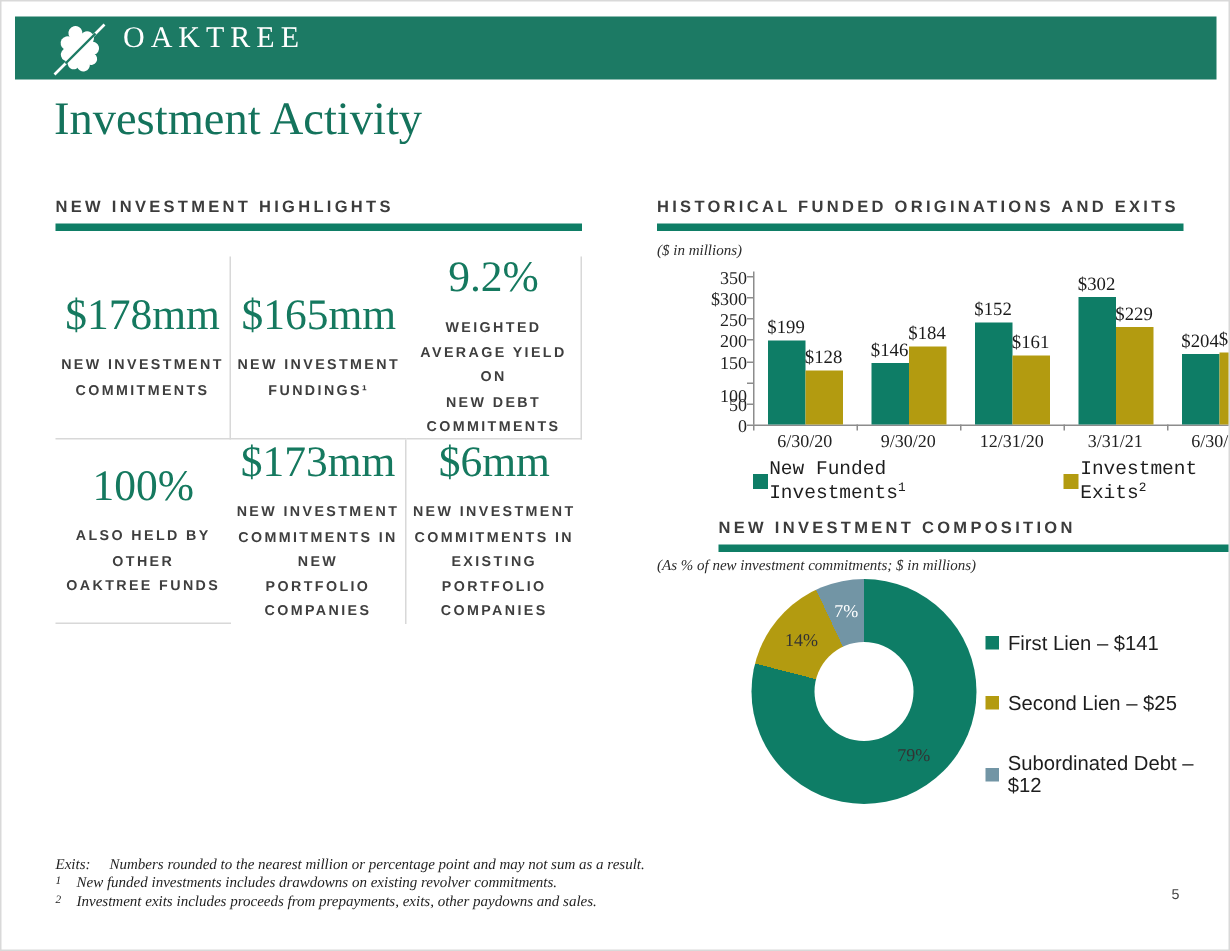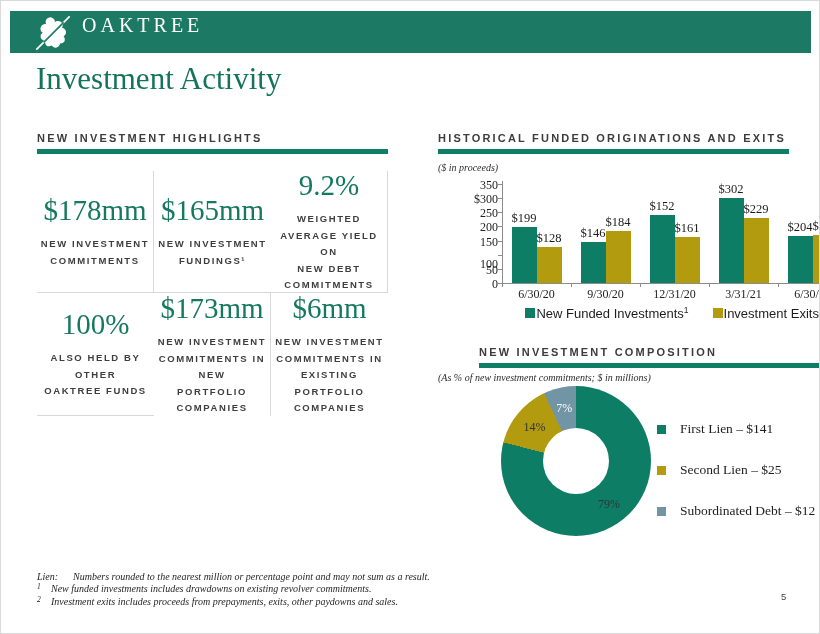--- a/index.html
+++ b/index.html
@@ -50,30 +50,30 @@
   }
   
   .barchart { position:absolute; left:436px; top:178px; width:382px; height:150px;margin-left:31px; }
   .axis { position:absolute; background:#8c8c8c; }
   .ylab, .xlab, .tick, .bar, .bval, .bar-legend { position:absolute; }
   .ylab { width:30px; left:0; text-align:right; font-family:"Liberation Serif",serif; font-size:12px; color:#222; }
   .tick { background:#8c8c8c; }
   .xlab { text-align:center; font-family:"Liberation Serif",serif; font-size:12px; color:#222; }
   .bval { text-align:center; font-family:"Liberation Serif",serif; font-size:12.5px; color:#1b1b1b; white-space:nowrap; }
   .bar-legend { display:flex; justify-content:center; gap:24px; }
-  .leg-item { display:flex; align-items:center; gap:1px; font-family:Liberation Sans, sans-serif; font-size:13px; color:#1d1d1d; }
+  .leg-item { display:flex; align-items:center; gap:1px; font-family:Liberation Mono, monospace; font-size:13px; color:#1d1d1d; }
   .swatch { width:10px; height:10px; display:inline-block; }
   .leg-item sup, .pie-item sup { font-size:8.5px; }
   
   .donut-wrap { position:absolute; left:500px; top:385px; width:150px; height:150px; }
   .donut { position:absolute; inset:0; border-radius:50%; }
   .donut-hole { position:absolute; left:50%; top:50%; width:66px; height:66px; transform:translate(-50%,-50%); background:#fff; border-radius:50%; }
   .slice-label { position:absolute; transform:translate(-50%,-50%); font-family:"Liberation Serif",serif; font-size:12px; }
   .pie-legend { position:absolute; left:656px; top:420px; display:flex; flex-direction:column; gap:25px; }
-  .pie-item { display:flex; align-items:center; gap:14px; font-family:Liberation Serif, serif; font-size:13.5px; color:#1d1d1d; }
+  .pie-item { display:flex; align-items:center; gap:6px; font-family:Liberation Sans, sans-serif; font-size:13.5px; color:#1d1d1d; }
   .pie-item .swatch { width:9px; height:9px; }
   
   .notes { position:absolute; left:36px; top:570px; font-family:"Liberation Serif","DejaVu Serif",serif; font-style:italic; font-size:10px; color:#1f1f1f; }
   .note-row { display:flex; line-height:12.4px; }
   .note-marker { flex:0 0 36px; }
   .note-marker.supm { flex:0 0 14px; font-size:7.5px; }
   .note-marker.supm span { position:relative; top:-2px; }
   .pagenum { position:absolute; left:780px; top:590px; font-size:9.5px; color:#444; }
 </style>
 </head>
@@ -139,21 +139,21 @@
         <div class="stat-label">NEW INVESTMENT
 COMMITMENTS IN EXISTING
 PORTFOLIO COMPANIES</div>
       </div>
     </div>
 
   <div class="sec" style="left:437px; top:131px; width:351px;">
     <div class="sec-title">HISTORICAL FUNDED ORIGINATIONS AND EXITS</div>
     <div class="sec-rule"></div>
   </div>
-  <div class="chart-note" style="left:437px; top:161px;">($ in proceeds)</div>
+  <div class="chart-note" style="left:437px; top:161px;">($ in millions)</div>
   <div class="barchart" id="barChart">
       <div class="axis" style="left: 34px; top: 2px; width: 1px; height: 102px;"></div>
       <div class="axis" style="left: 34px; top: 104px; width: 345px; height: 1px;"></div>
       <div class="ylab" style="top: -1px;">350</div>
       <div class="tick" style="left: 30px; top: 5px; width: 4px; height: 1px;"></div>
       <div class="ylab" style="top: 13.1429px;">$300</div>
       <div class="tick" style="left: 30px; top: 19.1429px; width: 4px; height: 1px;"></div>
       <div class="ylab" style="top: 27.2857px;">250</div>
       <div class="tick" style="left: 30px; top: 33.2857px; width: 4px; height: 1px;"></div>
       <div class="ylab" style="top: 41.4286px;">200</div>
@@ -234,21 +234,21 @@
         <span>Second Lien – $25</span>
       </div>
       <div class="pie-item">
         <div class="swatch" style="background: rgb(114, 149, 165);"></div>
         <span>Subordinated Debt – $12</span>
       </div>
     </div>
 
   <div class="notes" id="notes">
       <div class="note-row">
-        <div class="note-marker">Lien:</div>
+        <div class="note-marker">Exits:</div>
         <div class="note-text">Numbers rounded to the nearest million or percentage point and may not sum as a result.</div>
       </div>
       <div class="note-row">
         <div class="note-marker supm"><span>1</span></div>
         <div class="note-text">New funded investments includes drawdowns on existing revolver commitments.</div>
       </div>
       <div class="note-row">
         <div class="note-marker supm"><span>2</span></div>
         <div class="note-text">Investment exits includes proceeds from prepayments, exits, other paydowns and sales.</div>
       </div>

